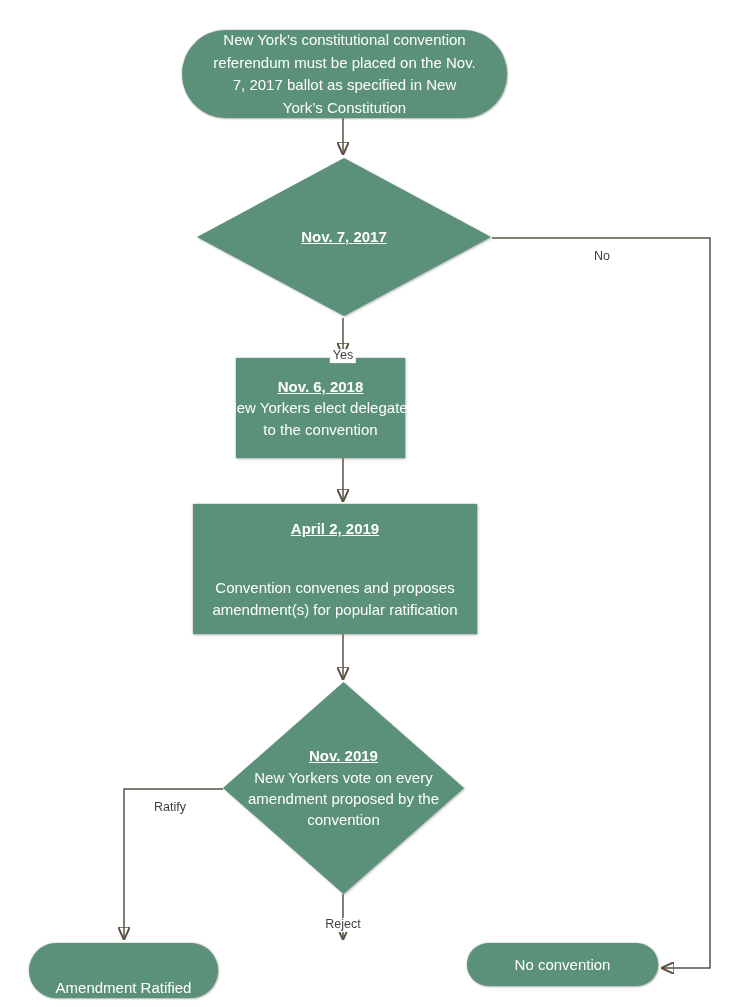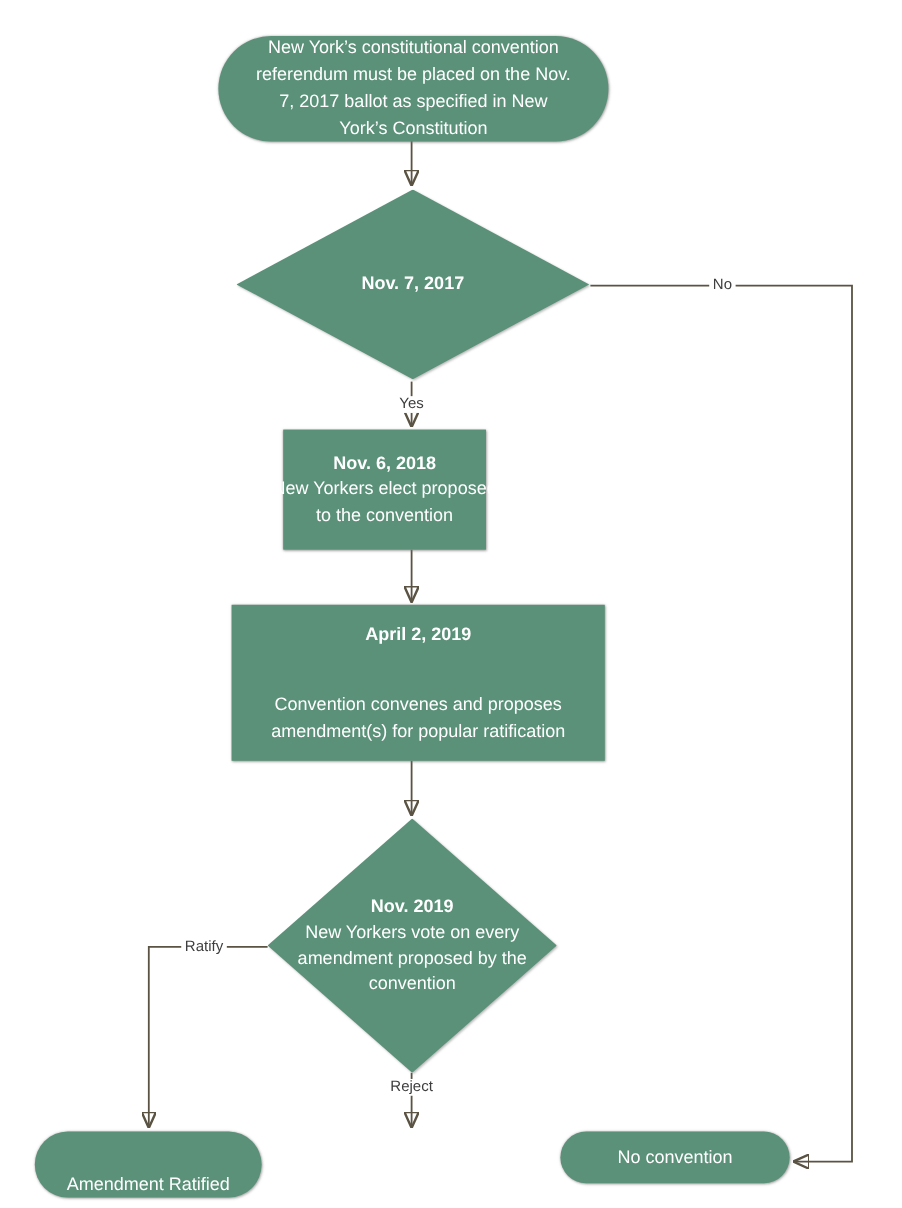--- a/index.html
+++ b/index.html
@@ -40,29 +40,30 @@
     position:absolute;
     filter:drop-shadow(1px 1px 1px rgba(110,110,110,.5));
   }
   .diamond{
     position:relative;width:100%;height:100%;
     background:var(--shape-fill);
     clip-path:polygon(50% 0,100% 50%,50% 100%,0 50%);
     display:flex;flex-direction:column;align-items:center;justify-content:center;
     text-align:center;color:var(--shape-text);font-size:15px;line-height:1.42;
   }
-  .date{font-weight:bold;}
+  .date{font-weight:bold;text-decoration:underline;}
   .edge-label{
     position:absolute;
     transform:translate(-50%,-50%);
     background:var(--background);
     color:var(--edge-label-text);
     font-size:12.5px;line-height:1.1;
     padding:0 3px;
     white-space:nowrap;
+    margin-top:19px;
   }
   .node .txt{display:block;}
   .start-pad{padding:8px 30px;}
   .d1-txt{width:250px;}
   .d2-txt{width:205px;}
   .p1-txt{width:200px;}
   .p2-txt{width:280px;}
 </style>
 </head>
 <body>
@@ -89,24 +90,24 @@
   </div>
 
   <div class="diamond-wrap" style="left:197px;top:158px;width:294px;height:158px;">
     <div class="diamond">
       <span class="date">Nov. 7, 2017</span>
     </div>
   </div>
 
   <div class="node process" style="left:236px;top:358px;width:169px;height:100px;">
     <span class="date">Nov. 6, 2018</span>
-    <span class="txt p1-txt">New Yorkers elect proposed to the convention</span>
+    <span class="txt p1-txt">New Yorkers elect delegates to the convention</span>
   </div>
 
-  <div class="node process" style="left:193px;top:504px;width:311px;height:130px;gap:38px;">
+  <div class="node process" style="left:193px;top:504px;width:284px;height:130px;gap:38px;">
     <span class="date">April 2, 2019</span>
     <span class="txt p2-txt">Convention convenes and proposes amendment(s) for popular ratification</span>
   </div>
 
   <div class="diamond-wrap" style="left:223px;top:682px;width:241px;height:212px;">
     <div class="diamond">
       <span class="date">Nov. 2019</span>
       <span class="txt d2-txt">New Yorkers vote on every amendment proposed by the convention</span>
     </div>
   </div>

